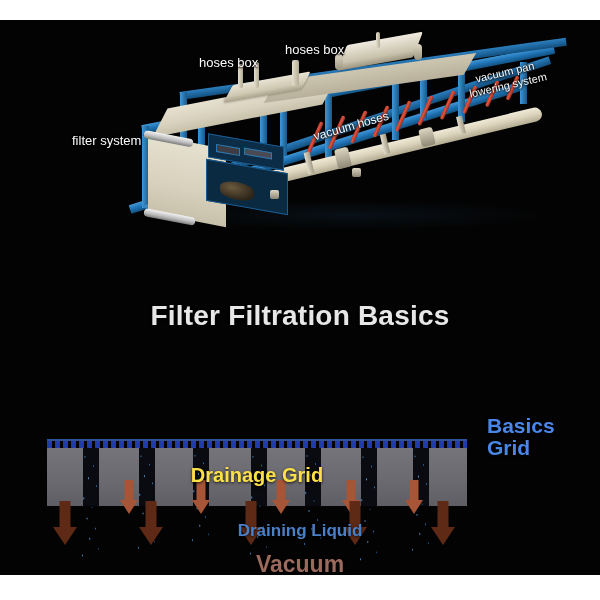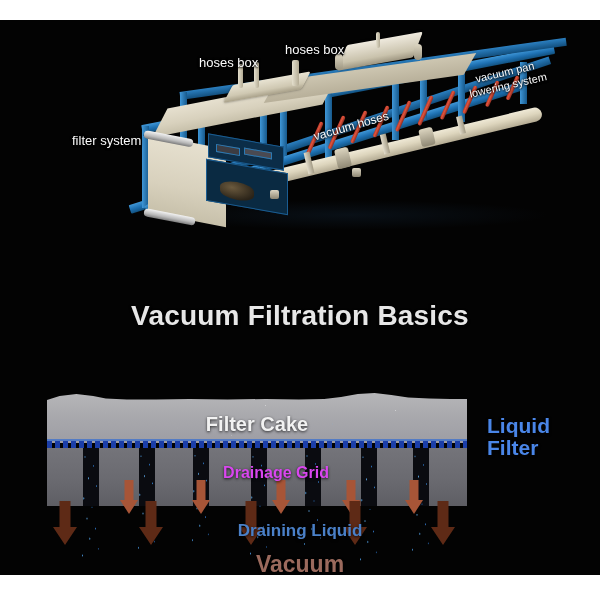--- a/index.html
+++ b/index.html
@@ -239,27 +239,26 @@
       radial-gradient(1.2px 2.2px at 86% 90%, #2e7ad2, transparent 62%),
       radial-gradient(1.3px 2.4px at 8% 96%, #4b9ee9, transparent 62%);
     opacity: .95;
     pointer-events: none;
   }
   #gridLabel {
     position: absolute;
     left: 47px; top: 89px;
     width: 420px;
     text-align: center;
-    color: #d946ef;
-    font-size: 16px;
+    color: #fde047;
+    font-size: 20px;
     font-weight: bold;
     text-shadow: 0 1px 3px rgba(0,0,0,.85);
     font-family: "Liberation Sans", sans-serif;
     z-index: 5;
-    margin-left: 19px;
   }
   
   .arrow { position: absolute; }
   .arrow .shaft {
     position: absolute; left: 50%; top: 0;
     transform: translateX(-50%);
   }
   .arrow .head {
     position: absolute; left: 50%;
     transform: translateX(-50%);
@@ -384,28 +383,24 @@
 
       <div class="lbl" style="left:285px; top:22px;">hoses box</div>
 
       <div class="lbl rot" style="left:312px; top:110px; font-size:12px; transform:rotate(-16deg);">vacuum hoses</div>
 
       <div class="lbl rot" style="left:474px; top:52px; font-size:11px; transform:rotate(-13deg);">vacuum pan</div>
 
       <div class="lbl rot" style="left:468px; top:67px; font-size:11px; transform:rotate(-13deg);">lowering system</div>
     </div>
 
-    <div id="title">Vacuum Filtration Basics</div>
+    <div id="title">Filter Filtration Basics</div>
 
     <div id="diagram">
 
-      <div id="cakeWrap">
-        <div id="cake"></div>
-        <div id="cakeLabel">Filter Cake</div>
-      </div>
 
       <div id="mediaGlow"></div>
       <div id="media"></div>
 
       <div id="grid">
 
         <div class="channel" style="left:36px;  width:16px;"></div>
         <div class="channel" style="left:92px;  width:16px;"></div>
         <div class="channel" style="left:146px; width:16px;"></div>
         <div class="channel" style="left:204px; width:16px;"></div>
@@ -469,22 +464,22 @@
       <div class="arrow" style="left:343px; top:126px; width:24px; height:44px;">
         <div class="shaft" style="width:11px; height:28px; background:#5e2a16;"></div>
         <div class="head" style="top:26px; border-left:12px solid transparent; border-right:12px solid transparent; border-top:18px solid #5e2a16;"></div>
       </div>
       <div class="arrow" style="left:431px; top:126px; width:24px; height:44px;">
         <div class="shaft" style="width:11px; height:28px; background:#5e2a16;"></div>
         <div class="head" style="top:26px; border-left:12px solid transparent; border-right:12px solid transparent; border-top:18px solid #5e2a16;"></div>
       </div>
 
       <div id="filterMedia">
-        <div>Liquid</div>
-        <div>Filter</div>
+        <div>Basics</div>
+        <div>Grid</div>
       </div>
 
       <div id="vacLabel">Vacuum</div>
       <div id="drainLabel">Draining Liquid</div>
 
     </div>
   </div>
 </div>
 
 </body></html>

